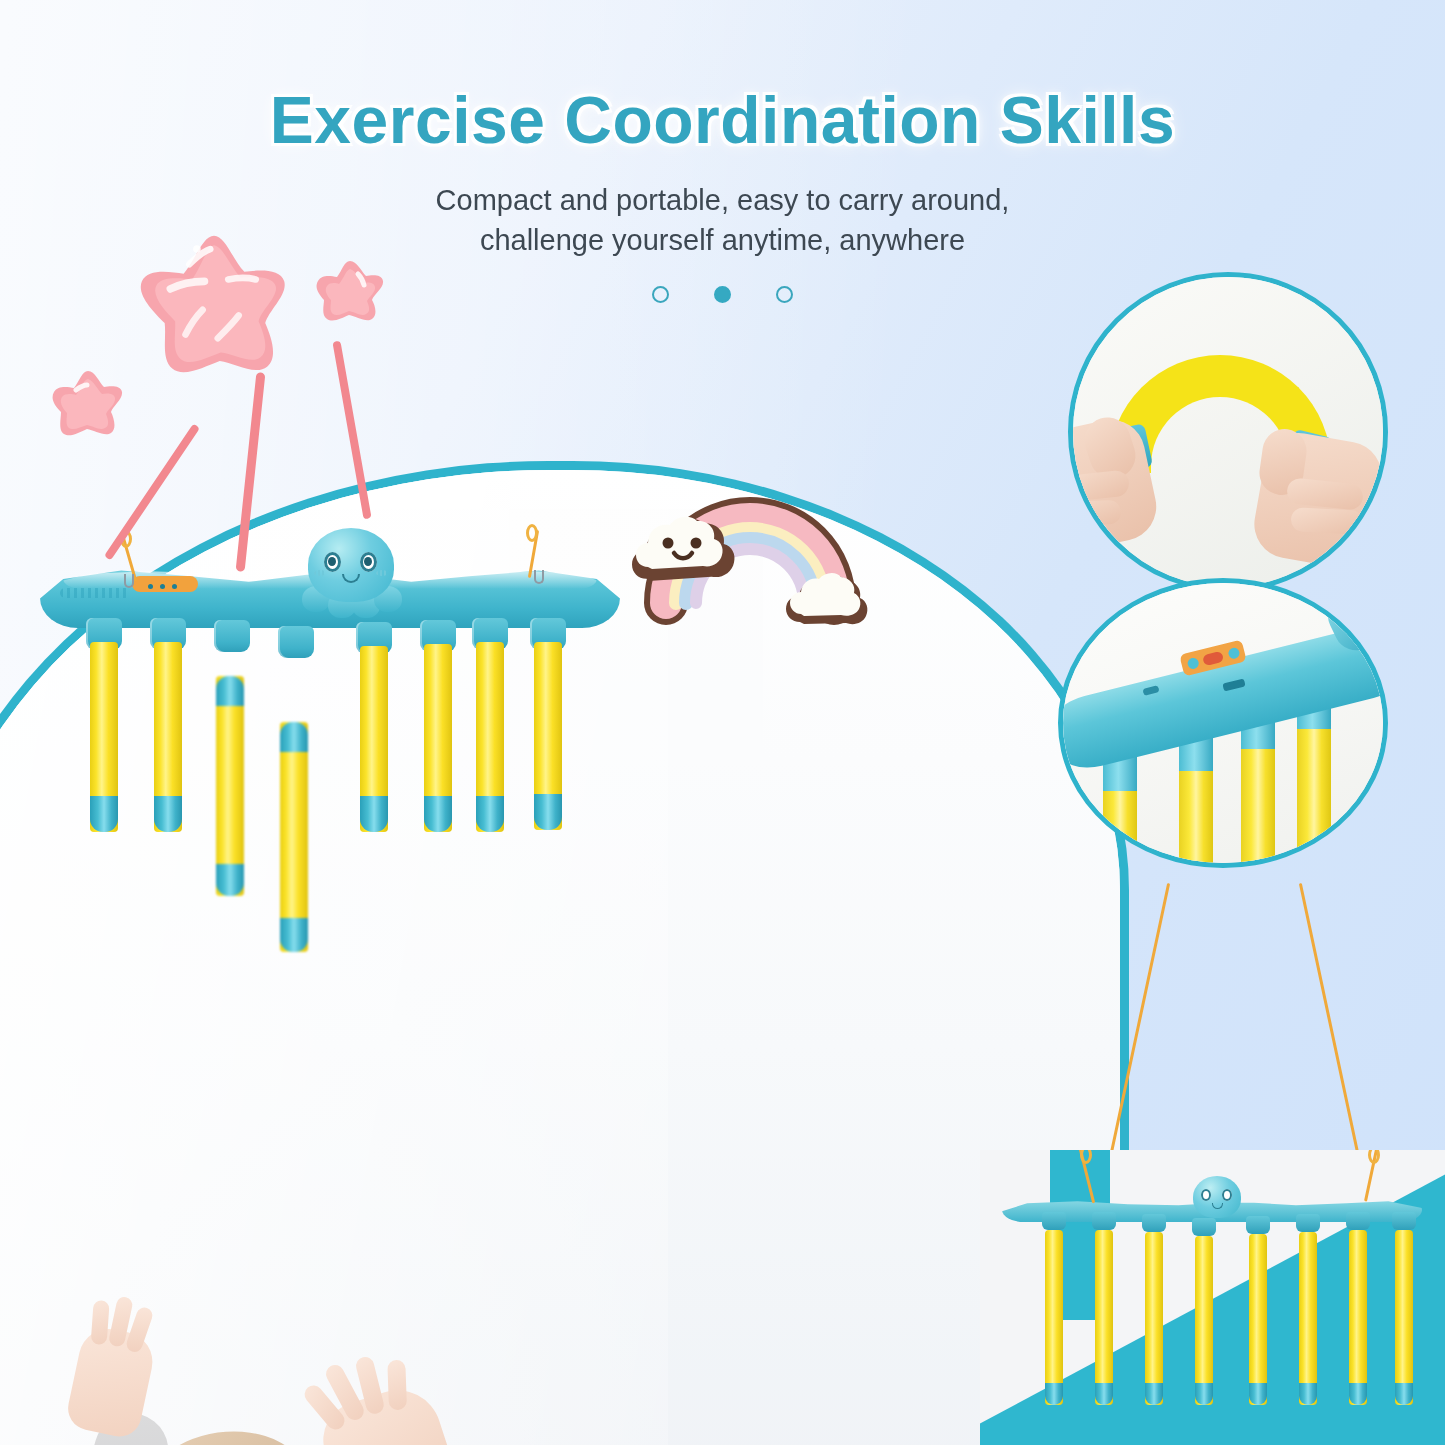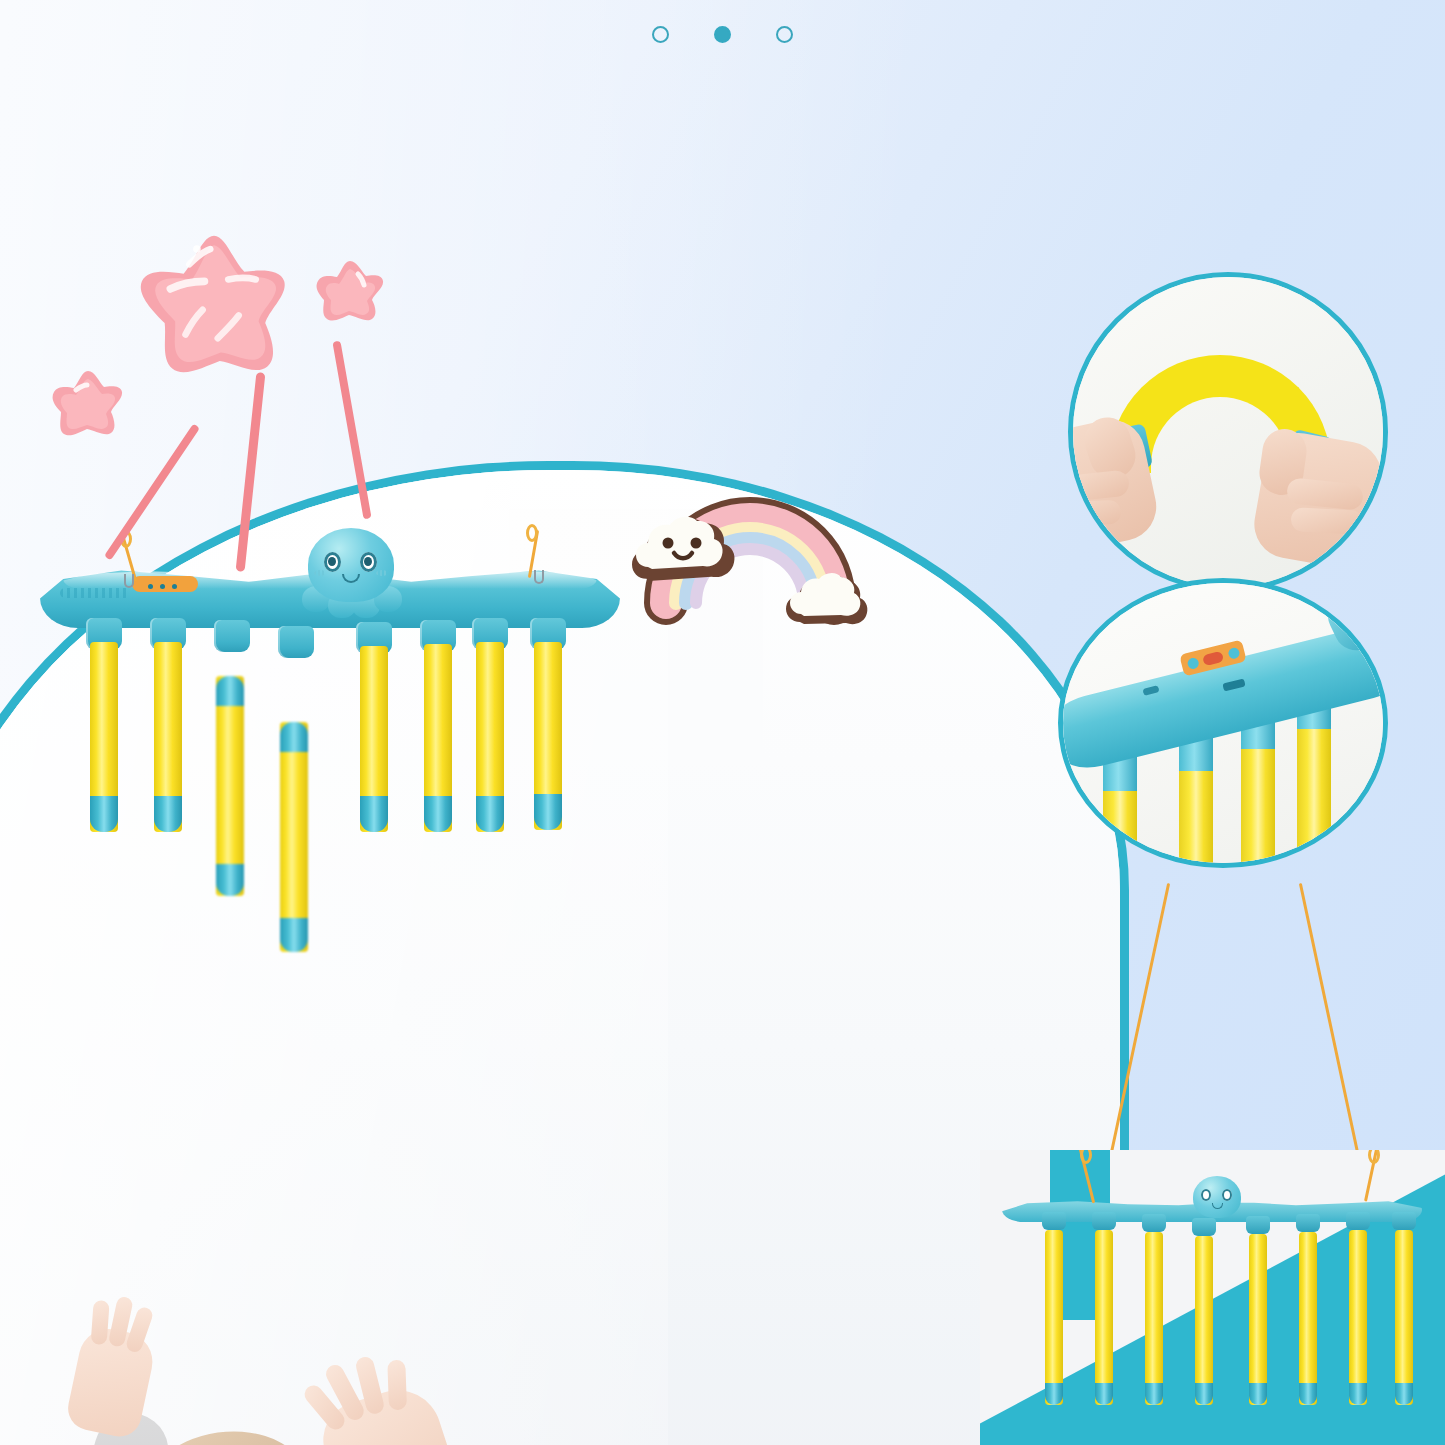--- a/index.html
+++ b/index.html
@@ -245,20 +245,25 @@
 </style>
 </head>
 <body>
 
 <div class="stage">
 
   <div class="bg-base"></div>
   <div class="bg-sheen"></div>
 
   <div class="header">
+    <div class="title">Exercise Coordination Skills</div>
+    <div class="subtitle">
+      <div>Compact and portable, easy to carry around,</div>
+      <div>challenge yourself anytime, anywhere</div>
+    </div>
     <div class="dots">
       <span class="dot"></span>
       <span class="dot filled"></span>
       <span class="dot"></span>
     </div>
   </div>
 
   <div class="photo-panel">
     <div class="photo-inner">
       <div class="curtain"></div>

